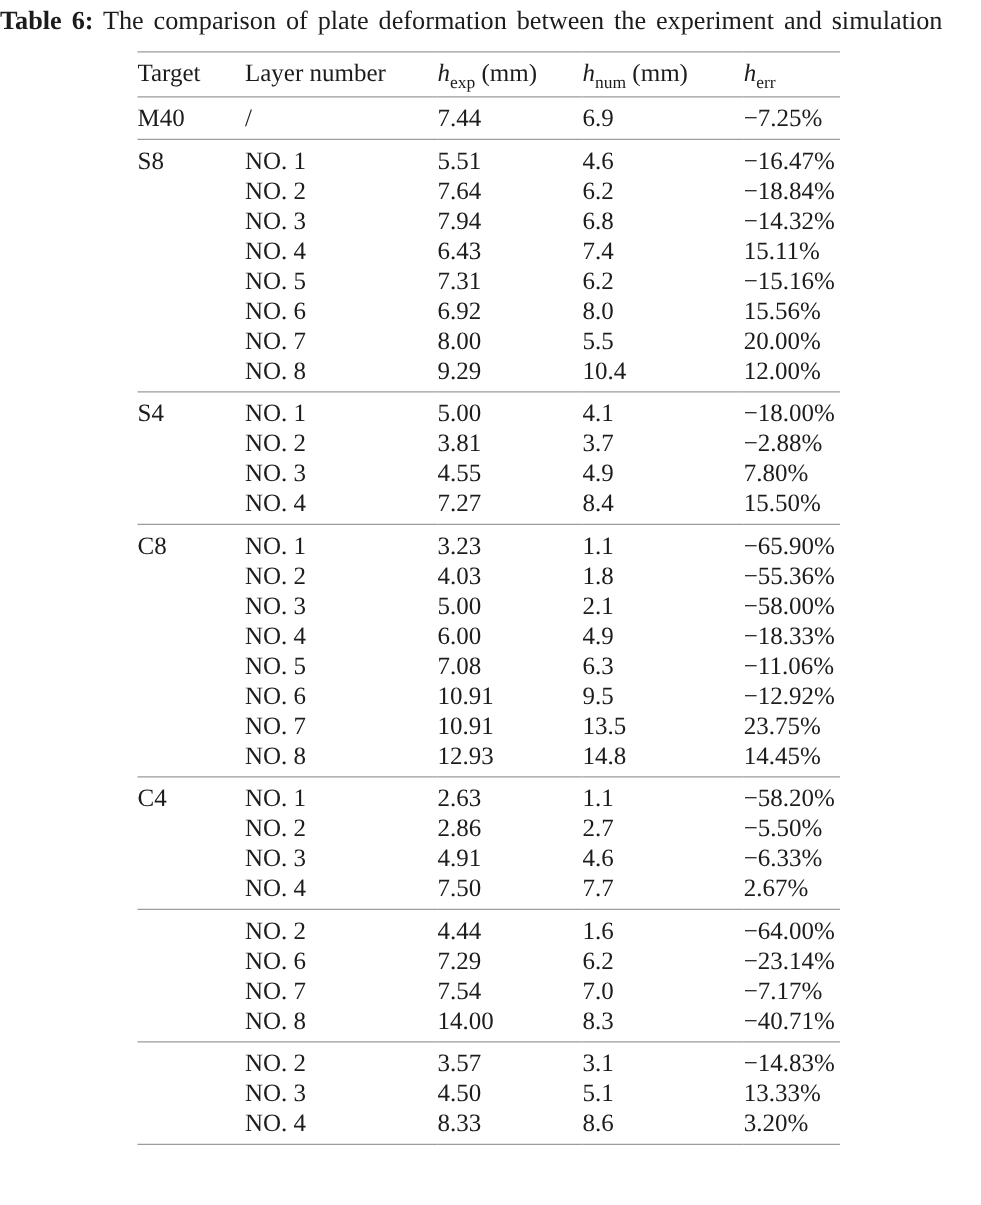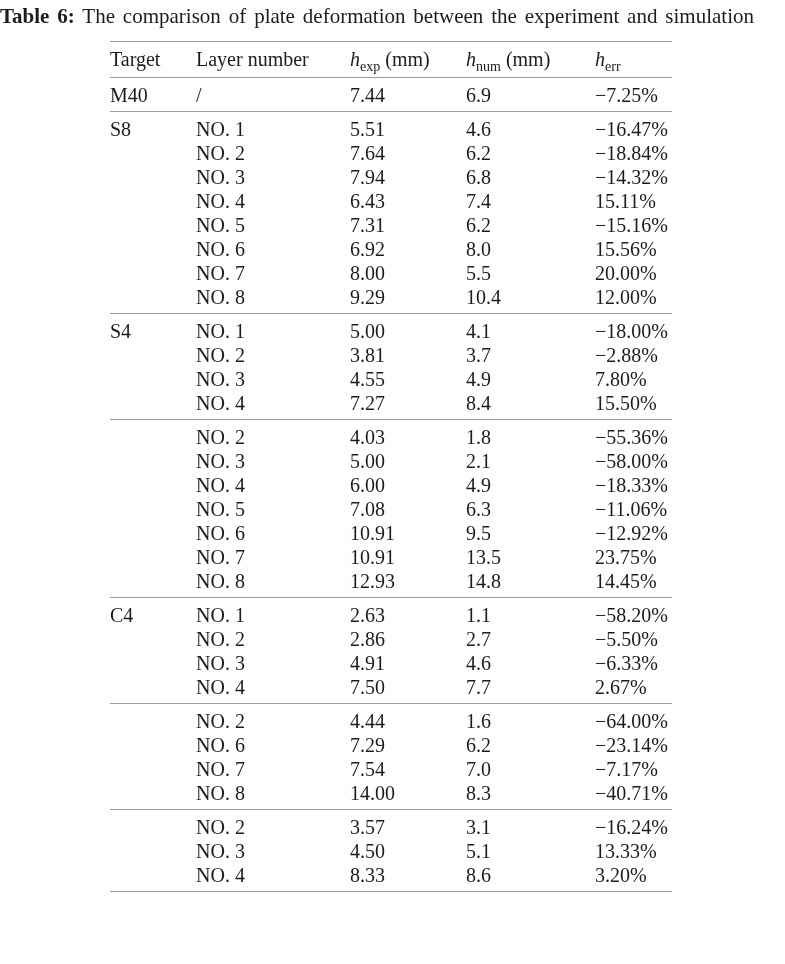--- a/index.html
+++ b/index.html
@@ -172,20 +172,27 @@
         <tr>
           <td></td>
           <td>NO. 4</td>
           <td>7.27</td>
           <td>8.4</td>
           <td>15.50%</td>
         </tr>
       </tbody>
       <tbody>
         <tr>
+          <td>C8</td>
+          <td>NO. 1</td>
+          <td>3.23</td>
+          <td>1.1</td>
+          <td>−65.90%</td>
+        </tr>
+        <tr>
           <td></td>
           <td>NO. 2</td>
           <td>4.03</td>
           <td>1.8</td>
           <td>−55.36%</td>
         </tr>
         <tr>
           <td></td>
           <td>NO. 3</td>
           <td>5.00</td>
@@ -287,21 +294,21 @@
           <td>8.3</td>
           <td>−40.71%</td>
         </tr>
       </tbody>
       <tbody>
         <tr>
           <td></td>
           <td>NO. 2</td>
           <td>3.57</td>
           <td>3.1</td>
-          <td>−16.24%</td>
+          <td>−14.83%</td>
         </tr>
         <tr>
           <td></td>
           <td>NO. 3</td>
           <td>4.50</td>
           <td>5.1</td>
           <td>13.33%</td>
         </tr>
         <tr>
           <td></td>

